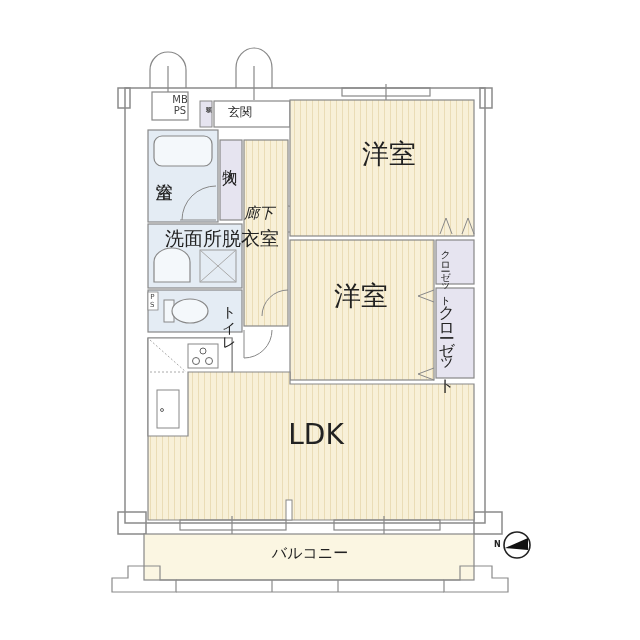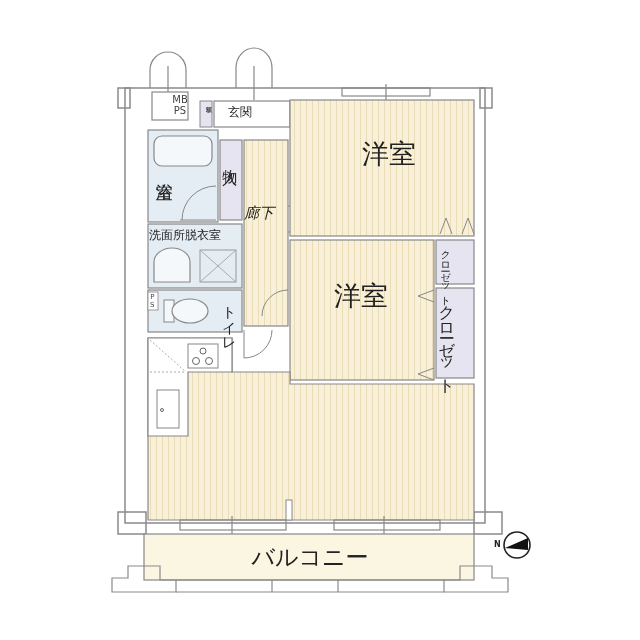--- a/index.html
+++ b/index.html
@@ -118,34 +118,35 @@
 
 <div class="lbl" style="left:152px;top:95px;width:56px;font-size:10px;color:#444;">
   <div>MB</div>
   <div>PS</div>
 </div>
 <div class="lbl vert" style="left:200px;top:102px;width:12px;font-size:6px;color:#444;">下駄箱</div>
 <div class="lbl" style="left:228px;top:106px;font-size:12px;">玄関</div>
 <div class="lbl vert" style="left:155px;top:170px;font-size:17px;">浴室</div>
 <div class="lbl vert" style="left:221px;top:158px;font-size:15px;">物入</div>
 <div class="lbl" style="left:244px;top:206px;font-size:15px;font-style:italic;">廊下</div>
-<div class="lbl" style="left:149px;top:229px;font-size:12px;">洗面所脱衣室</div>
+<div class="lbl" style="left:149px;top:229px;font-size:19px;padding-left:16px;">洗面所脱衣室</div>
 <div class="lbl vert" style="left:148px;top:293px;font-size:7px;color:#444;">PS</div>
 <div class="lbl vert" style="left:222px;top:296px;font-size:14px;">トイレ</div>
 
 <div class="lbl" style="left:334px;top:140px;width:110px;font-size:27px;">
   <div>洋室</div>
 </div>
 
 <div class="lbl vert" style="left:440px;top:243px;height:40px;font-size:10px;line-height:1.1;">クローゼット</div>
 
 <div class="lbl" style="left:296px;top:282px;width:130px;font-size:27px;">
   <div>洋室</div>
 </div>
 
 <div class="lbl vert" style="left:438px;top:294px;height:80px;font-size:16px;line-height:1.05;">クローゼット</div>
 
 <div class="lbl" style="left:256px;top:420px;width:120px;font-size:28px;">
+  <div>LDK</div>
 </div>
 
-<div class="lbl" style="left:250px;top:546px;width:120px;font-size:23px;font-family:Liberation Serif, serif;">バルコニー</div>
+<div class="lbl" style="left:250px;top:546px;width:120px;font-size:15px;">バルコニー</div>
 
 <div class="lbl" style="left:494px;top:541px;font-size:8px;font-weight:bold;">N</div>
 
 </body></html>

